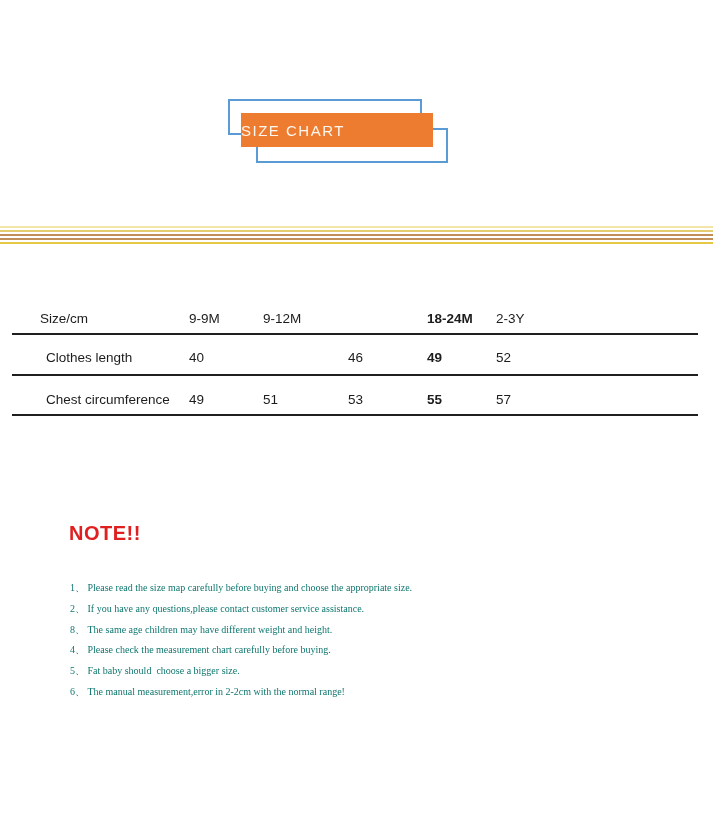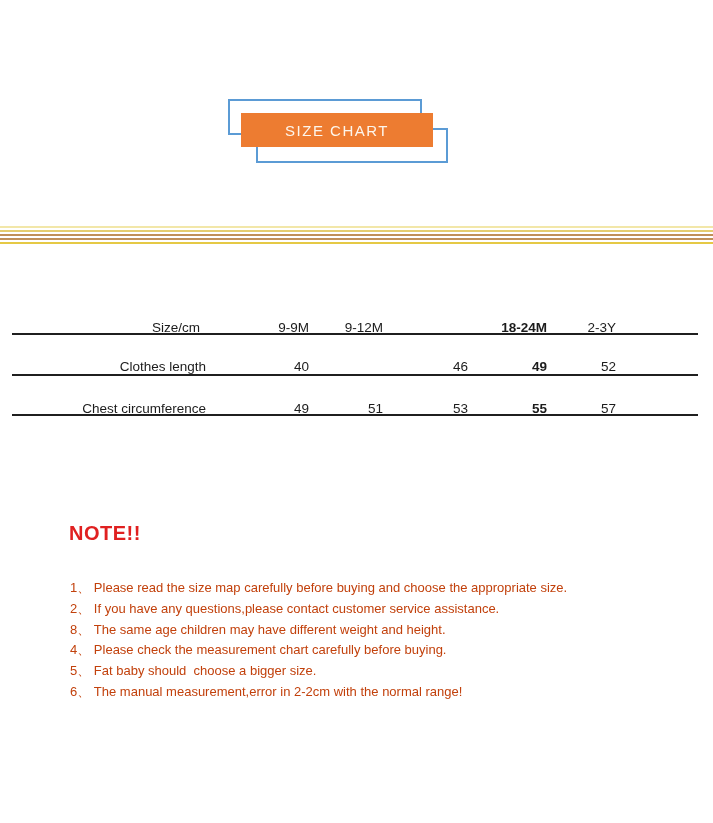--- a/index.html
+++ b/index.html
@@ -24,21 +24,21 @@
   }
   .outline-rect.back-a { left: 228px; top: 99px;  width: 190px; height: 32px; }
   .outline-rect.back-b { left: 256px; top: 128px; width: 188px; height: 31px; }
   .title-box {
     position: absolute;
     left: 241px; top: 113px;
     width: 192px; height: 34px;
     background: var(--orange, #ED7C31);
     display: flex;
     align-items: center;
-    justify-content: center;
+    justify-content: flex-start;
   }
   .title-box span {
     color: var(--title-color, #FDF6EC);
     font-size: 15px;
     letter-spacing: 1.5px;
   }
 
   
   .stripes {
     position: absolute;
@@ -65,21 +65,21 @@
   .t-row.r2 { top: 81px; }
   .t-line {
     position: absolute;
     left: 0; right: 0;
     height: 2px;
     background: #1f1f1f;
   }
   .t-line.l1 { top: 28px; }
   .t-line.l2 { top: 69px; }
   .t-line.l3 { top: 109px; }
-  .cell { position: absolute; top: 9px; width: 120px; text-align: right; }
+  .cell { position: absolute; top: 0; width: 120px; text-align: left; }
   .cell.label { width: 160px; left: 34px; }
   .cell.c0 { width: 160px; left: 28px; }
   .cell.c1 { left: 177px; }
   .cell.c2 { left: 251px; }
   .cell.c3 { left: 336px; }
   .cell.c4 { left: 415px; font-weight: bold; }
   .cell.c5 { left: 484px; }
 
   
   .note-heading {
@@ -87,22 +87,23 @@
     left: 69px; top: 522px;
     font-size: 20px;
     font-weight: bold;
     letter-spacing: 0.5px;
     color: var(--note-red, #E02020);
   }
   .note-list {
     position: absolute;
     left: 70px; top: 578px;
     width: 610px;
-    font-size: 13px;
-    color: #c2410c;
+    font-size: 10px;
+    color: #0f766e;
+    font-family: Liberation Serif, serif;
   }
   .note-item {
     line-height: 20.8px;
     white-space: pre-wrap;
   }
 </style>
 </head>
 <body>
 
 <div class="canvas">

